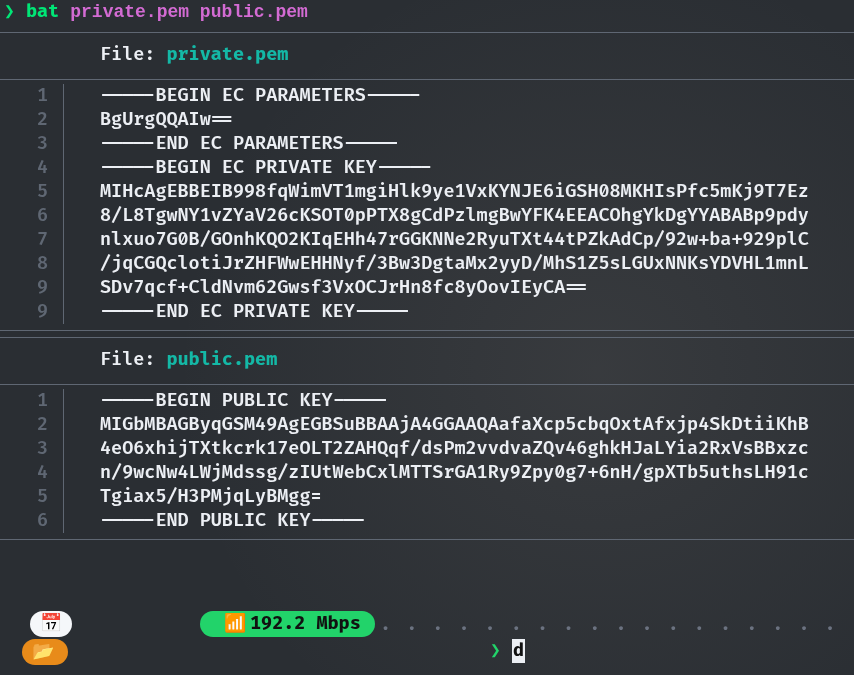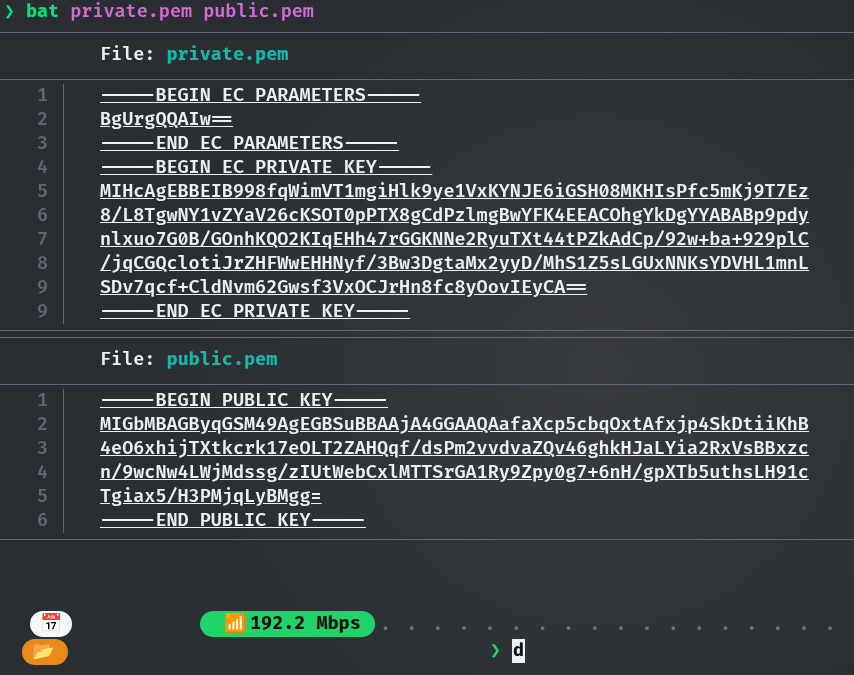--- a/index.html
+++ b/index.html
@@ -19,21 +19,21 @@
   body::before {
     content:"";
     position:absolute; left:0; top:0; right:0; bottom:0;
     background: radial-gradient(circle at 70% 55%, rgba(180,170,160,0.10), rgba(40,44,52,0) 60%);
     pointer-events:none;
   }
   .term { position:relative; padding:0; }
   .cmdline { padding: 0 4px 2px 4px; }
   .arrow { color:#00e676; font-weight:700; }
   .cmd   { color:#00e676; font-weight:700;margin-top:40px; }
-  .arg   { color:#d36bd3; }
+  .arg   { color:#d36bd3;font-family:Liberation Mono, monospace; }
   .hr {
     border-top:1px solid #5f6773;
     margin:6px 0 4px 0;
   }
   .file-head {
     padding-left: 100px;
     padding-top:6px;
     padding-bottom:6px;
   }
   .file-label { color:#eceff4; }
@@ -58,21 +58,20 @@
     position:absolute;
     left:3px; top:0; bottom:0;
     border-left:1px solid #5f6773;
   }
   .content {
     flex:1;
     white-space:pre;
     color:#eceff4;
     overflow:hidden;
     padding-left:20px;
-    text-decoration:underline;
   }
   
   .status {
     position:absolute;
     left:0; right:0; bottom:8px;
     height:56px;
   }
   .dots {
     position:absolute;
     top:6px; left:380px; right:4px;

